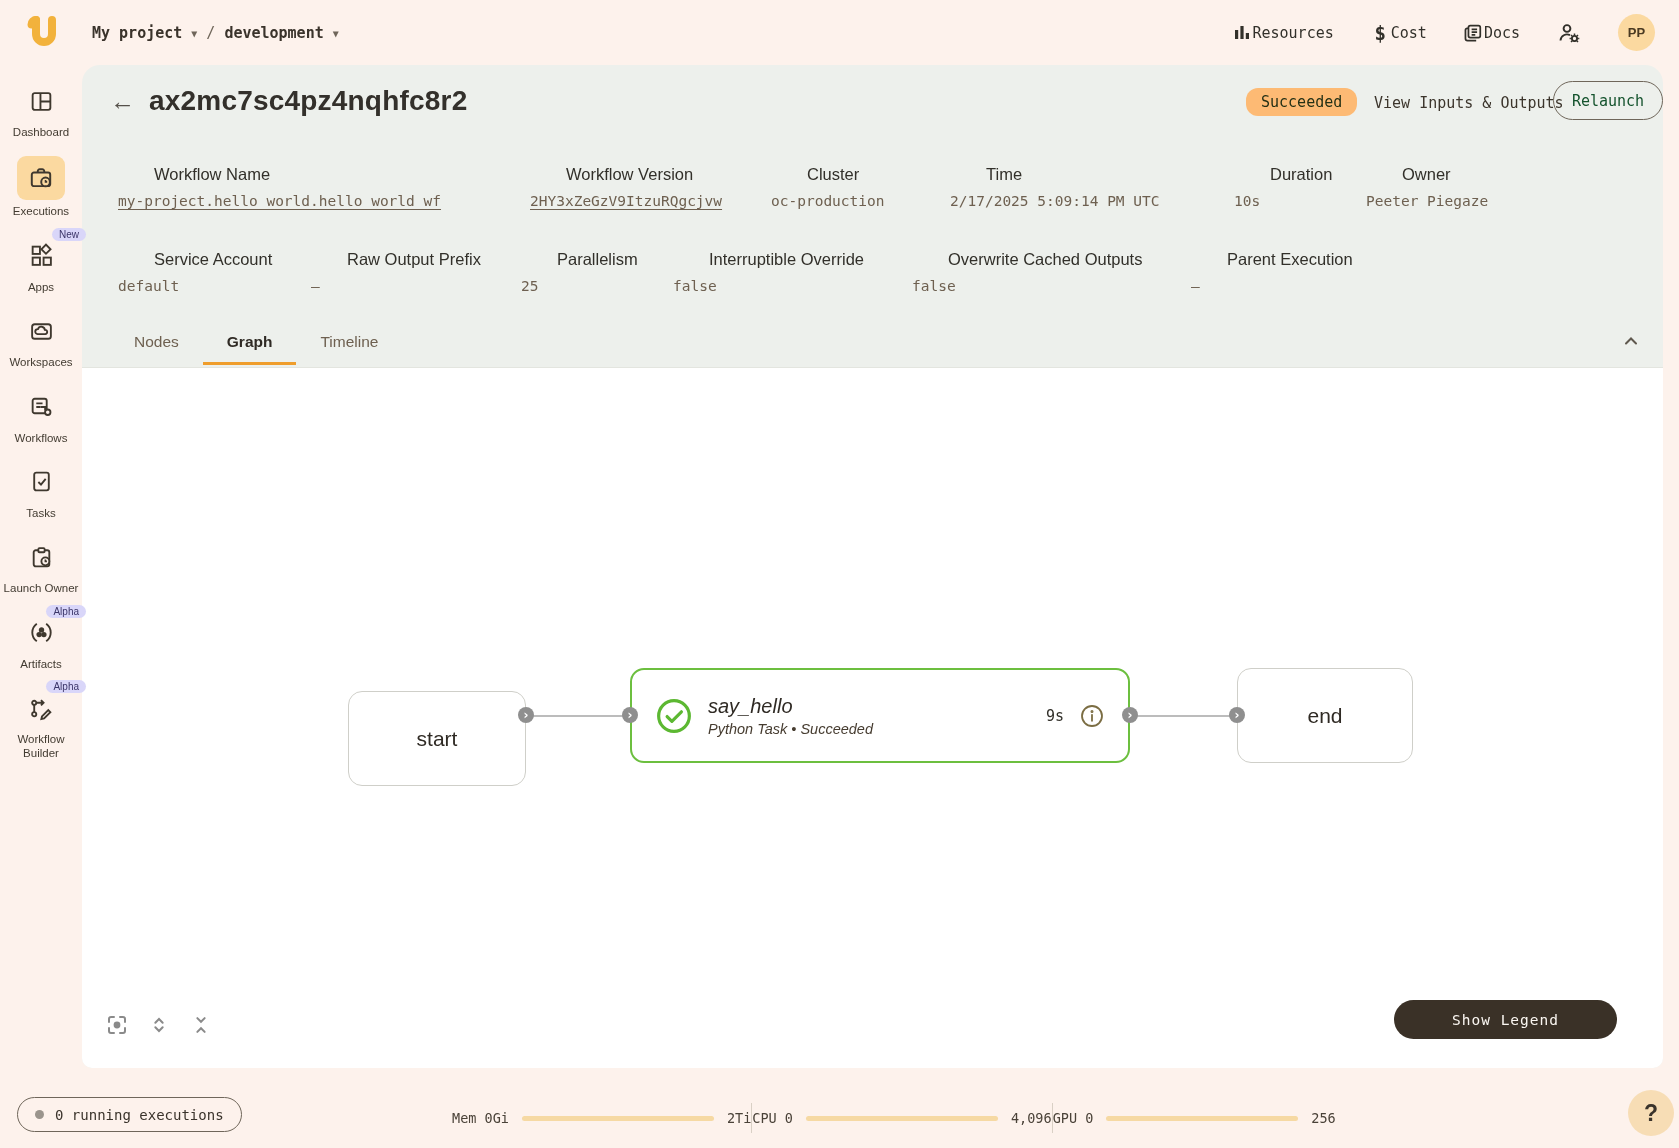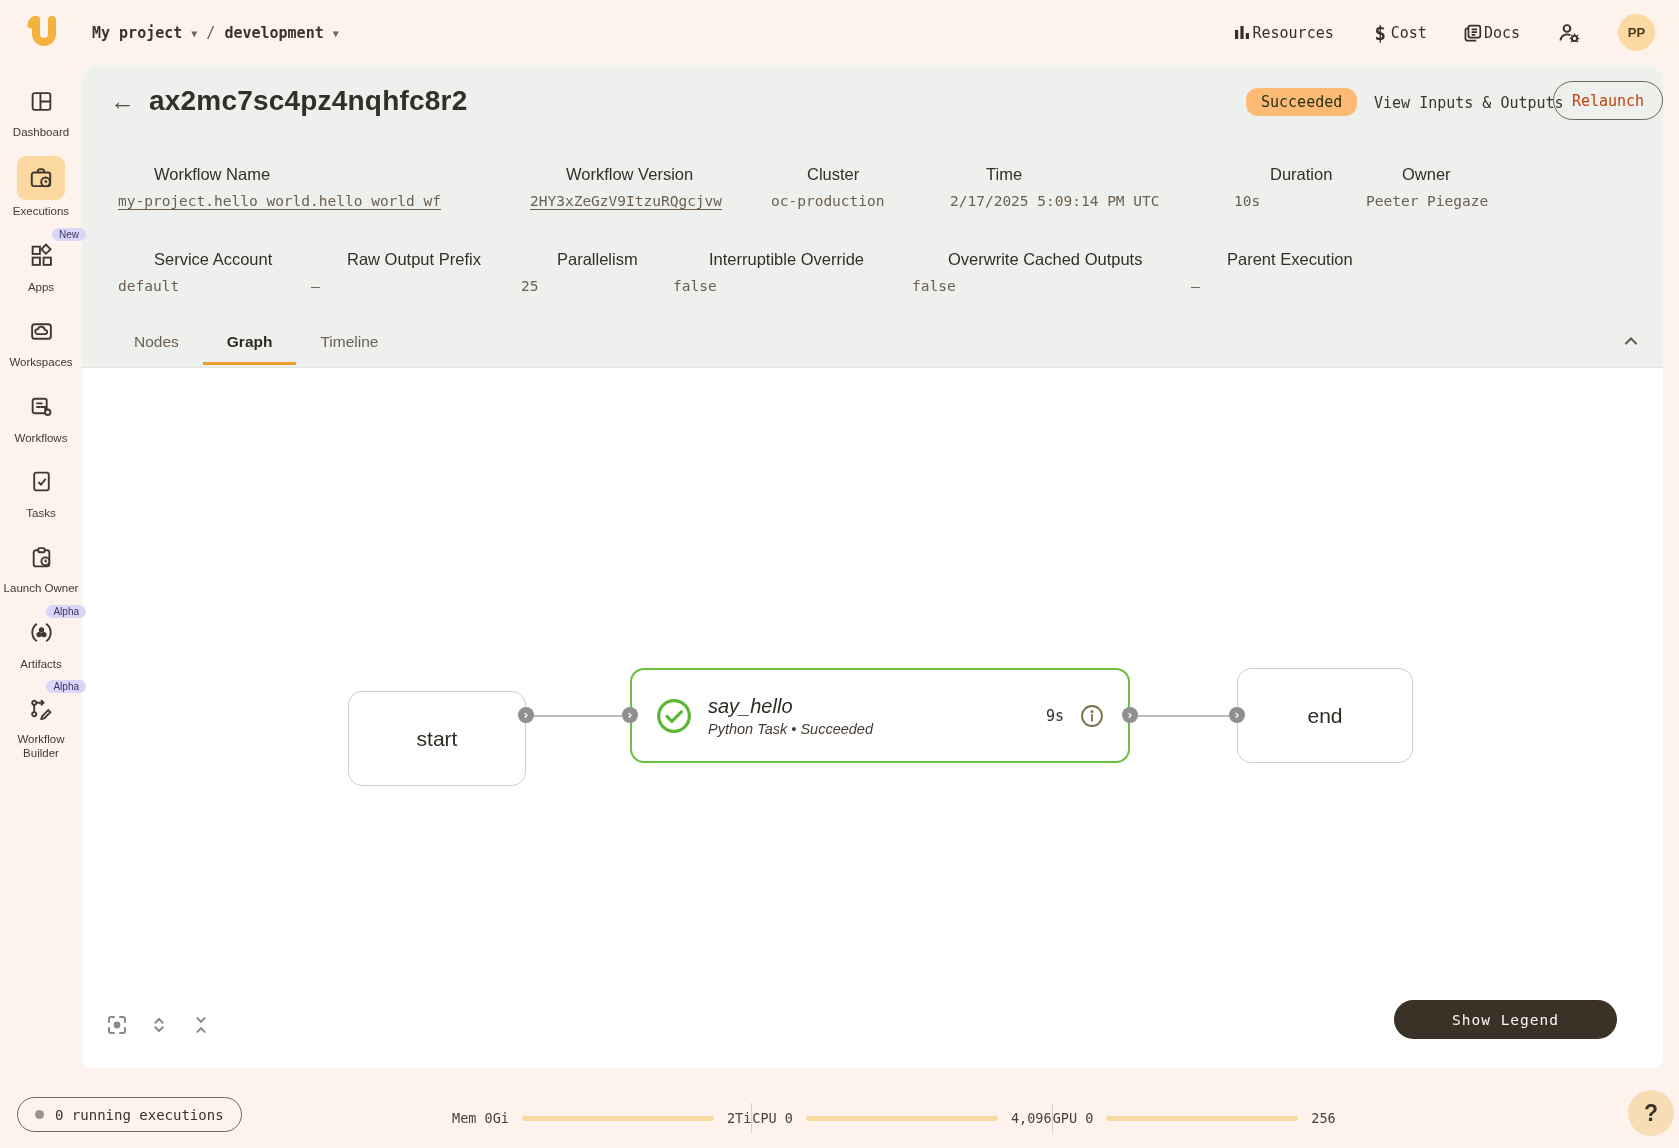--- a/index.html
+++ b/index.html
@@ -49,21 +49,21 @@
     align-items:center; gap:14px; }
   .back-arrow { font-size:25px; color:#55504a; cursor:pointer; line-height:1; }
   .exec-id { font-size:28px; font-weight:bold; letter-spacing:0.2px; color:#33302b; }
 
   .status-badge { position:absolute; left:1164px; top:23px; background:#fdba74;
     color:#243015; font-size:15px; padding:5px 15px; border-radius:12px; }
   .view-io { position:absolute; left:1292px; top:29px; font-size:15px;
     color:#3c352c; cursor:pointer; }
   .relaunch-btn { position:absolute; left:1471px; top:16px; width:110px; height:39px;
     border:1.5px solid #6f665a; border-radius:20px; background:transparent;
-    font-size:15px; color:#c2410c; cursor:pointer;
+    font-size:15px; color:#14532d; cursor:pointer;
     display:flex; align-items:center; justify-content:center; }
 
   .meta-row { position:absolute; left:0; width:100%; height:60px; }
   .meta-cell { position:absolute; top:0; }
   .meta-label { font-size:16.5px; color:#32302a; margin-bottom:9px;margin-left:36px; }
   .meta-value { font-size:14.5px; color:#6e6050; }
   .meta-value.link { text-decoration:underline; text-underline-offset:3px; cursor:pointer; }
 
   
   .tabs { position:absolute; left:28px; top:256px; display:flex; }

